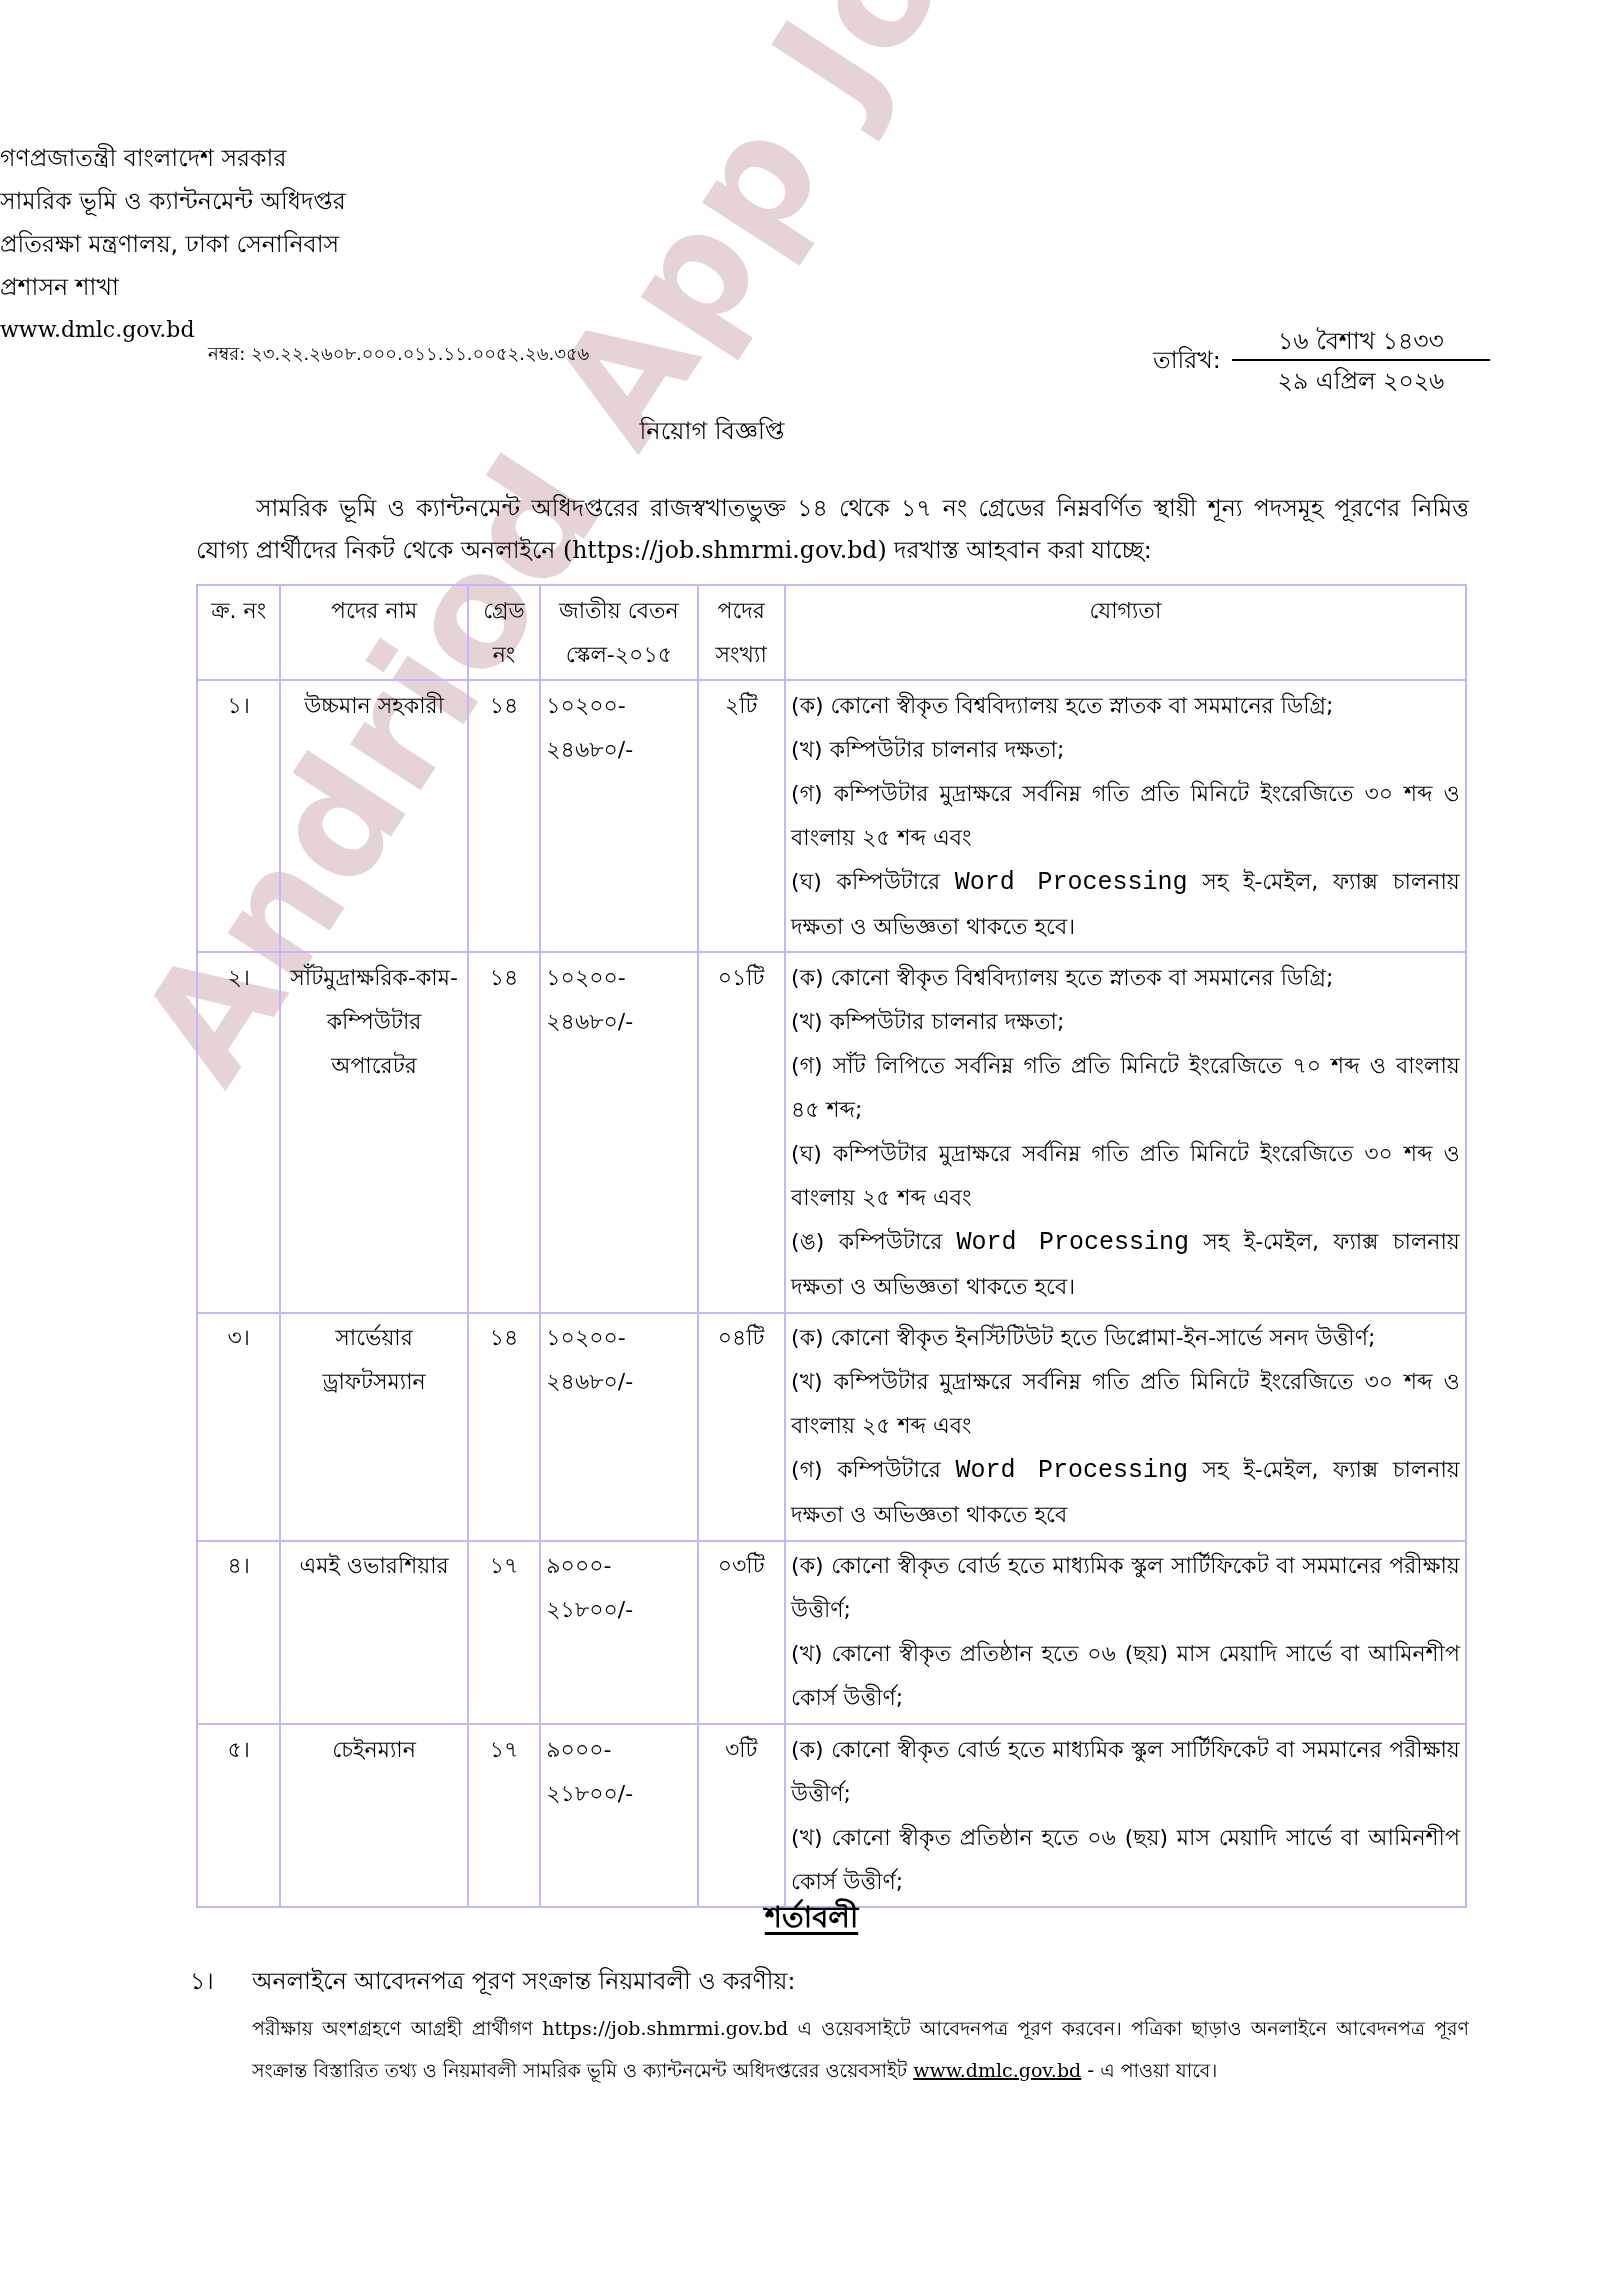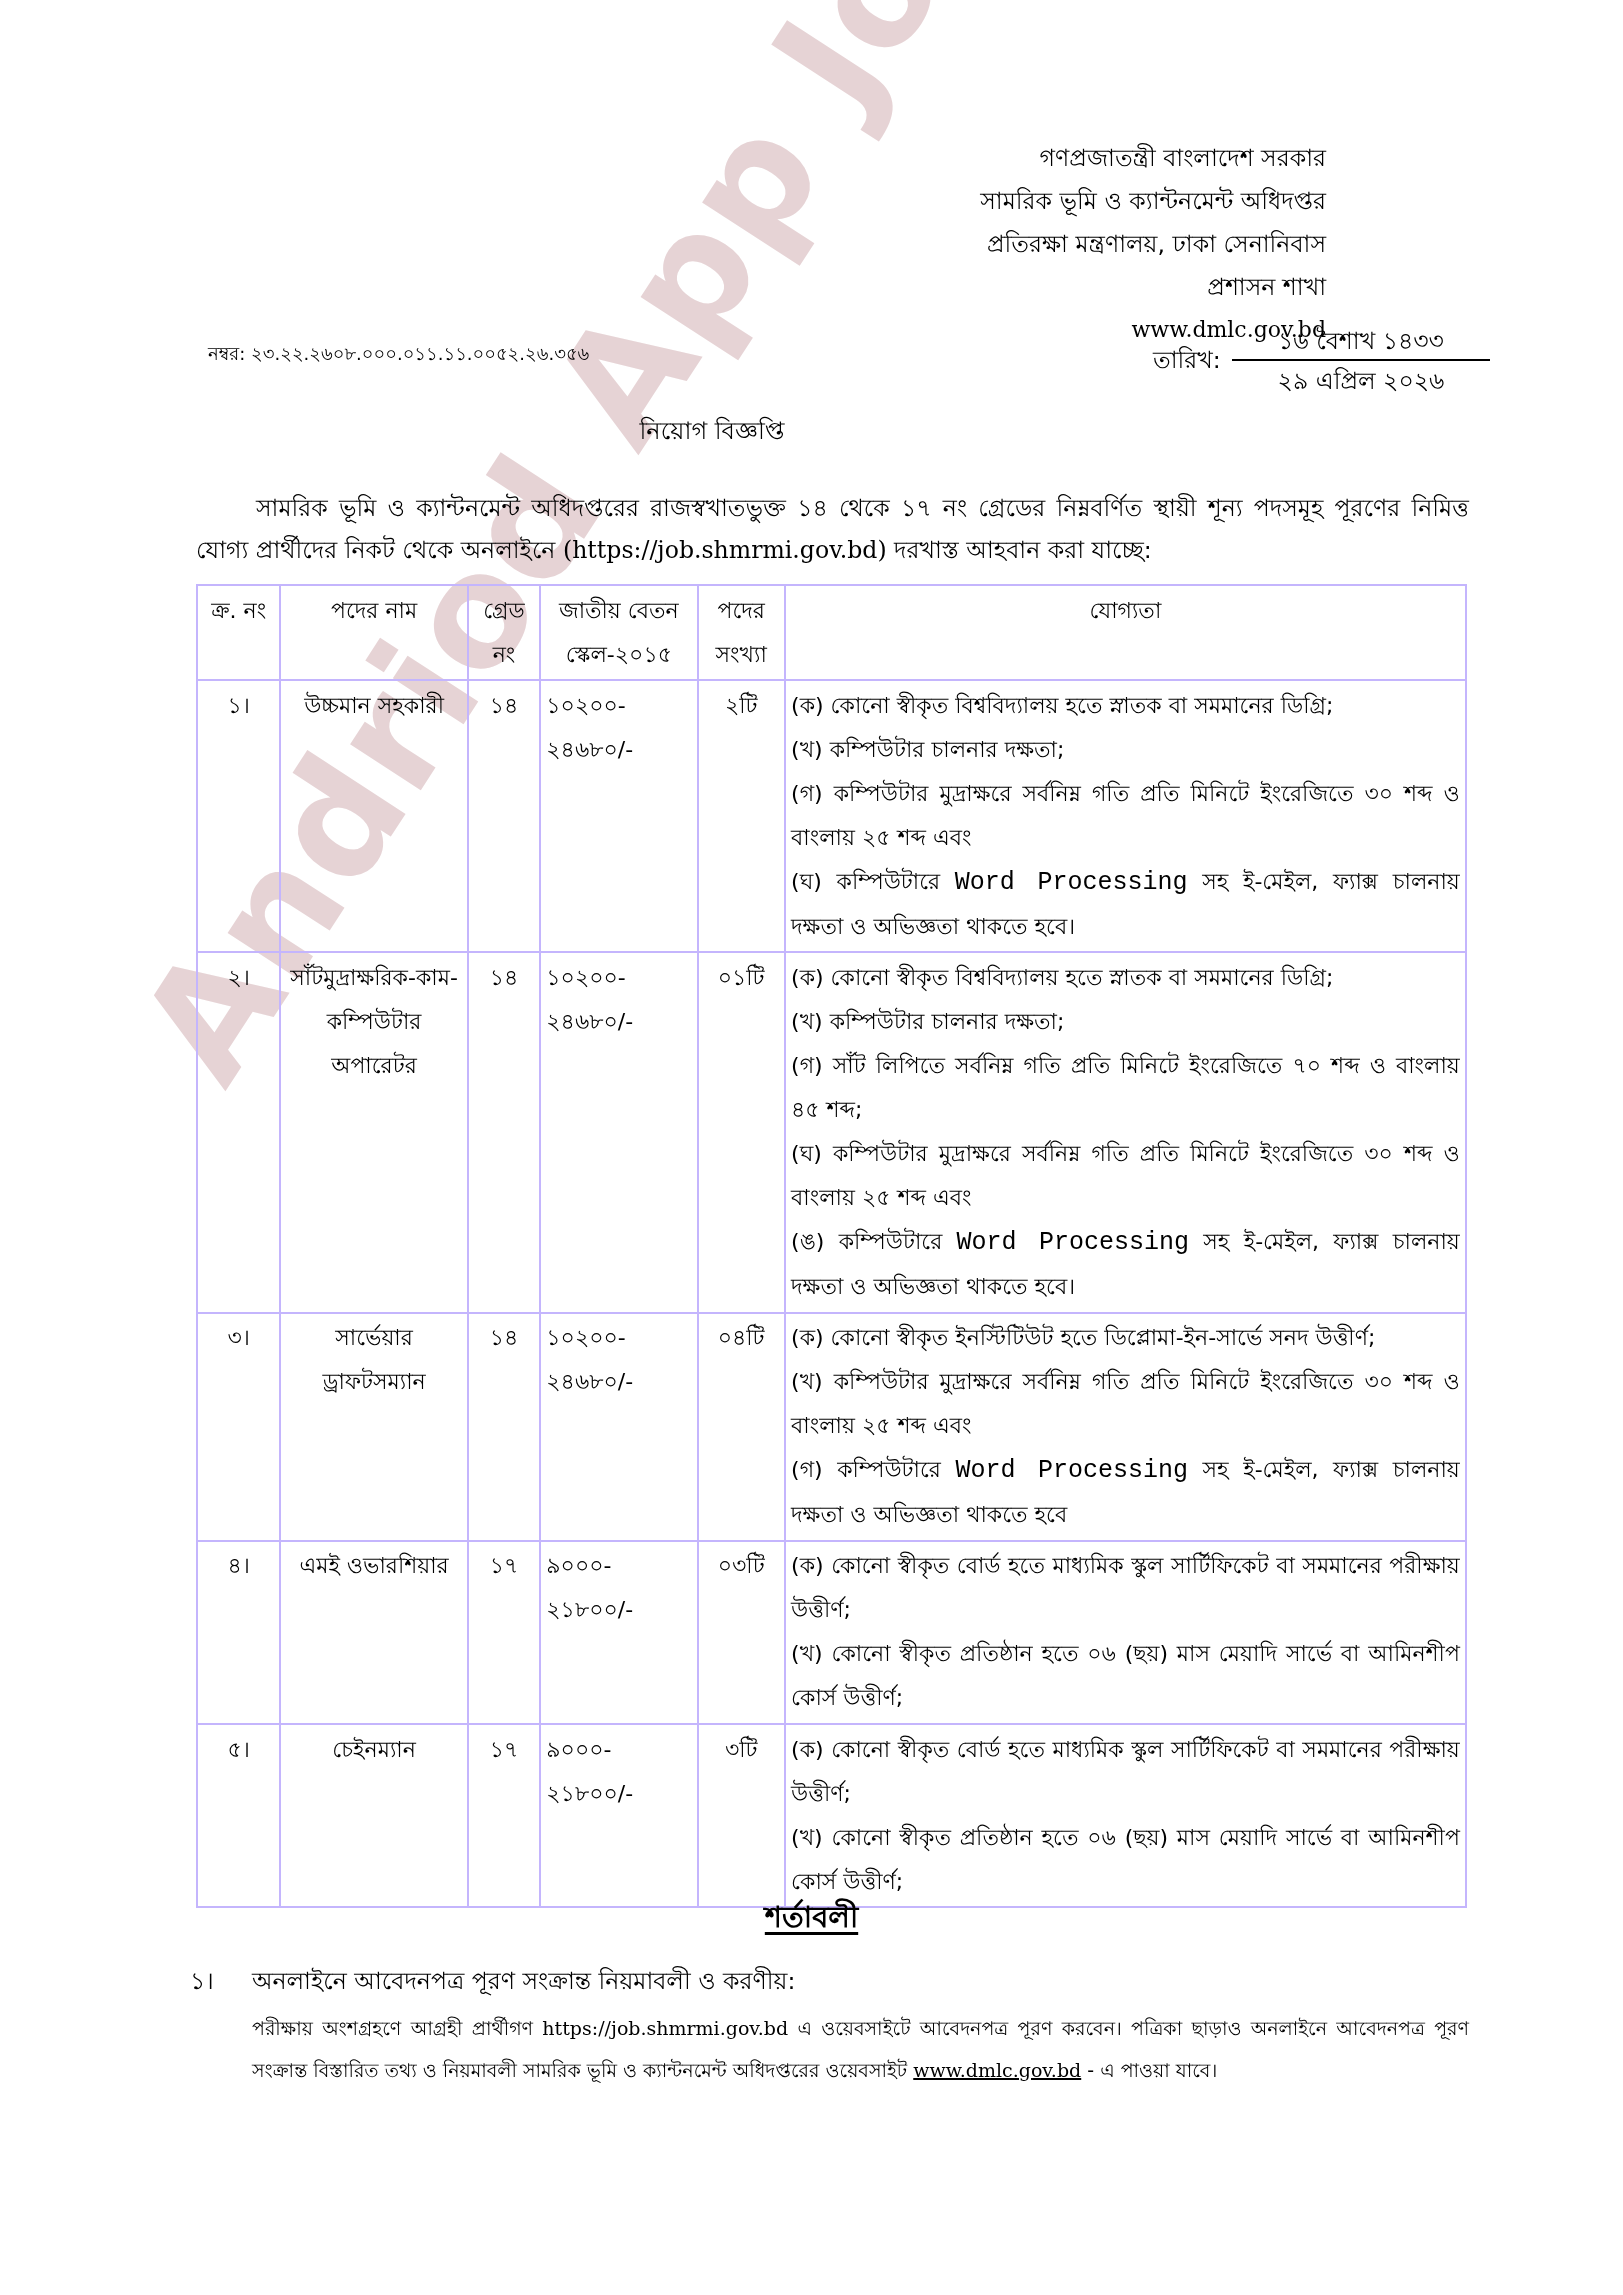--- a/index.html
+++ b/index.html
@@ -8,21 +8,21 @@
   .page { position: absolute; left: 0; top: 0; width: 1623px; height: 2295px; }
 
   .watermark { position: absolute; left: 105px; top: 1014px; width: 2094px;
     transform-origin: 0 0; transform: rotate(-57deg);
     font-family: "DejaVu Sans", sans-serif; font-weight: bold; font-size: 154px;
     color: #e6d3d5; white-space: nowrap; letter-spacing: 2.6px; z-index: 0;
     pointer-events: none; }
 
   .content { position: absolute; left: 0; top: 0; width: 100%; height: 100%; z-index: 1; }
 
-  .header-block { position: absolute; left: 0; width: 1326px; top: 137px; text-align: right; }
+  .header-block { position: absolute; left: 0; width: 1326px; top: 137px; text-align: left; }
   .header-line { font-size: 23.6px; line-height: 43px; }
   .header-url { font-family: "DejaVu Serif", serif; font-size: 22px; line-height: 41px; }
 
   .memo-no { position: absolute; left: 208px; top: 340px; font-size: 18px; }
   .date-block { position: absolute; left: 1153px; top: 324px; }
   .date-label { position: absolute; left: 0; top: 18.3px; font-size: 23.6px; }
   .date-frac { position: absolute; left: 79px; top: 0; width: 258px; text-align: center; }
   .date-top { font-size: 23.6px; line-height: 34px; }
   .date-line { border-top: 2px solid #000; margin: 1.3px 0 2.6px 0; }
   .date-bot { font-size: 23.6px; line-height: 34px; }

